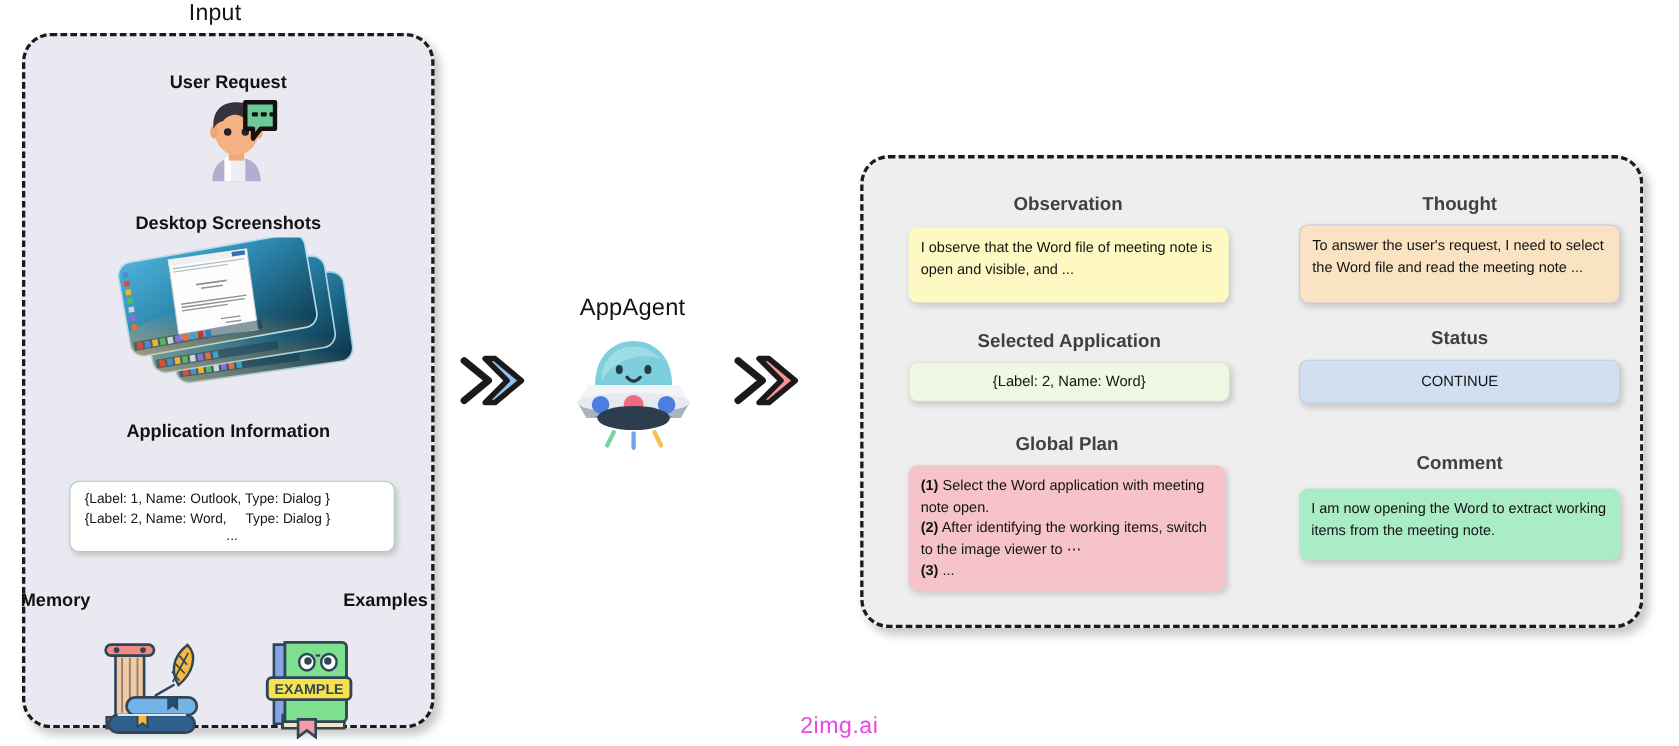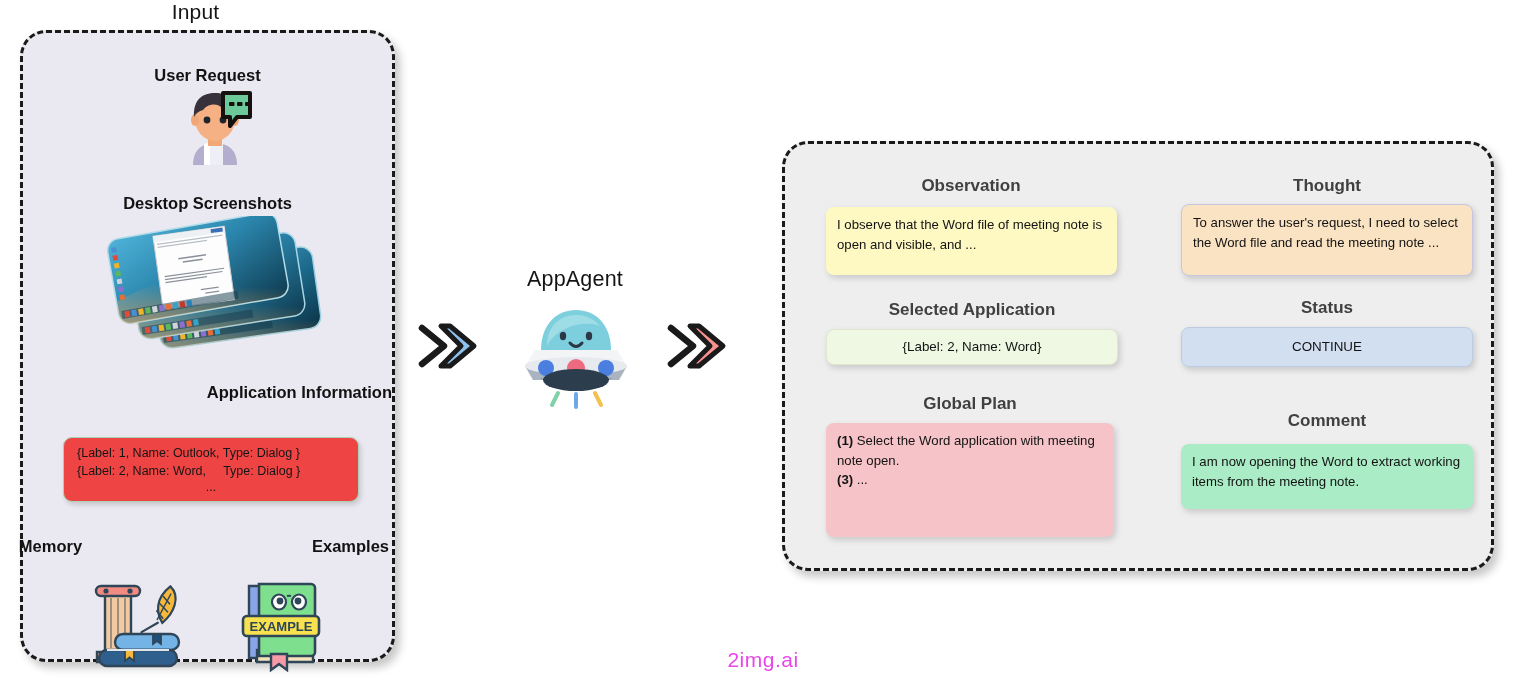--- a/index.html
+++ b/index.html
@@ -37,21 +37,21 @@
     width: 100%;
     text-align: center;
     font-size: 16.5px;
     font-weight: bold;
     color: #121212;
   }
 
   .appinfo-box {
     position: absolute;
     left: 40px; top: 404px; width: 296px; height: 65px;
-    background: #ef4444;
+    background: #ffffff;
     border: 1.5px solid #a9d3b4;
     border-radius: 9px;
     box-shadow: 2px 3px 5px rgba(0,0,0,0.14);
     padding: 6px 0 0 0;
   }
   .appinfo-line {
     font-size: 12.5px;
     color: #151515;
     line-height: 18px;
     padding-left: 13px;
@@ -252,21 +252,21 @@
             <rect x="59" y="81" width="5" height="6" fill="#8e6fd1"></rect>
             <rect x="66" y="81" width="5" height="6" fill="#e86d3a"></rect>
             <rect x="73" y="81" width="5" height="6" fill="#37a3c9"></rect>
             <rect x="80" y="81" width="5" height="6" fill="#c0392b"></rect>
             <rect x="87" y="81" width="5" height="6" fill="#2980b9"></rect>
           </g>
         </g>
       </svg>
     </div>
 
-    <div class="in-title" style="top:350px;text-align:right;">Application Information</div>
+    <div class="in-title" style="top:350px;">Application Information</div>
     <div class="appinfo-box">
       <div class="appinfo-line">{Label: 1, Name: Outlook, Type: Dialog }</div>
       <div class="appinfo-line">{Label: 2, Name: Word,     Type: Dialog }</div>
       <div class="appinfo-dots">...</div>
     </div>
 
     <div class="in-title" style="top:504px; left:-157px;">Memory</div>
     <div class="icon-wrap" style="left:60px; top:543px;">
       <svg width="100" height="96" viewBox="0 0 100 96">
 
@@ -371,20 +371,23 @@
 
   <div class="out-head" id="head-status">Status</div>
   <div class="out-box centered" id="box-status">CONTINUE</div>
 
   <div class="out-head" id="head-globalplan">Global Plan</div>
   <div class="out-box" id="box-globalplan">
     <div class="plan-line">
       <span class="plan-num">(1)</span><span> Select the Word application with meeting note open.</span>
     </div>
     <div class="plan-line">
+      <span class="plan-num">(2)</span><span> After identifying the working items, switch to the image viewer to ⋯</span>
+    </div>
+    <div class="plan-line">
       <span class="plan-num">(3)</span><span> ...</span>
     </div>
   </div>
 
   <div class="out-head" id="head-comment">Comment</div>
   <div class="out-box" id="box-comment">I am now opening the Word to extract working items from the meeting note.</div>
 
   <div id="watermark">2img.ai</div>
 </div>
 

